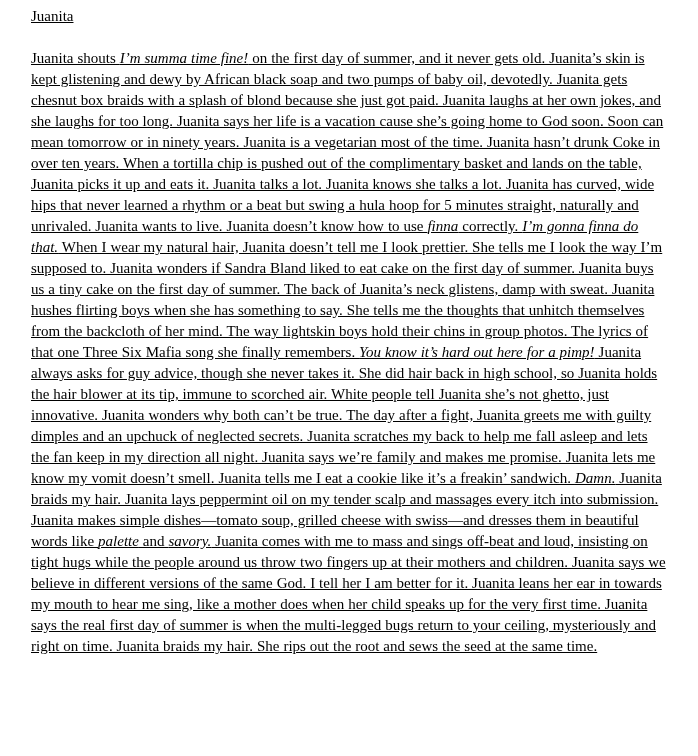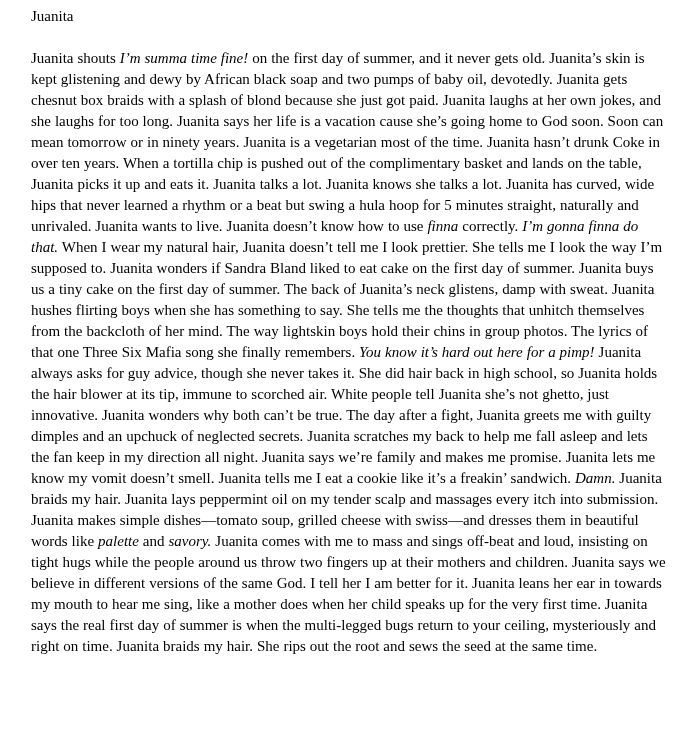--- a/index.html
+++ b/index.html
@@ -33,16 +33,16 @@
     text-align: left;
     word-spacing: 0.2px;
   }
   .doc-body i {
     font-style: italic;
   }
 </style>
 </head>
 <body style="background: rgb(255, 255, 255);">
 
-<div class="page" style="background: rgb(255, 255, 255); color: rgb(0, 0, 0);">
+<div class="page" style="background: rgb(255, 255, 255); color: rgb(0, 0, 0); text-decoration: underline;">
   <h1 class="doc-title">Juanita</h1>
   <p class="doc-body"><span>Juanita shouts </span><i>I’m summa time fine!</i><span> on the first day of summer, and it never gets old. Juanita’s skin is kept glistening and dewy by African black soap and two pumps of baby oil, devotedly. Juanita gets chesnut box braids with a splash of blond because she just got paid. Juanita laughs at her own jokes, and she laughs for too long. Juanita says her life is a vacation cause she’s going home to God soon. Soon can mean tomorrow or in ninety years. Juanita is a vegetarian most of the time. Juanita hasn’t drunk Coke in over ten years. When a tortilla chip is pushed out of the complimentary basket and lands on the table, Juanita picks it up and eats it. Juanita talks a lot. Juanita knows she talks a lot. Juanita has curved, wide hips that never learned a rhythm or a beat but swing a hula hoop for 5 minutes straight, naturally and unrivaled. Juanita wants to live. Juanita doesn’t know how to use </span><i>finna</i><span> correctly. </span><i>I’m gonna finna do that.</i><span> When I wear my natural hair, Juanita doesn’t tell me I look prettier. She tells me I look the way I’m supposed to. Juanita wonders if Sandra Bland liked to eat cake on the first day of summer. Juanita buys us a tiny cake on the first day of summer. The back of Juanita’s neck glistens, damp with sweat. Juanita hushes flirting boys when she has something to say. She tells me the thoughts that unhitch themselves from the backcloth of her mind. The way lightskin boys hold their chins in group photos. The lyrics of that one Three Six Mafia song she finally remembers. </span><i>You know it’s hard out here for a pimp!</i><span> Juanita always asks for guy advice, though she never takes it. She did hair back in high school, so Juanita holds the hair blower at its tip, immune to scorched air. White people tell Juanita she’s not ghetto, just innovative. Juanita wonders why both can’t be true. The day after a fight, Juanita greets me with guilty dimples and an upchuck of neglected secrets. Juanita scratches my back to help me fall asleep and lets the fan keep in my direction all night. Juanita says we’re family and makes me promise. Juanita lets me know my vomit doesn’t smell. Juanita tells me I eat a cookie like it’s a freakin’ sandwich. </span><i>Damn.</i><span> Juanita braids my hair. Juanita lays peppermint oil on my tender scalp and massages every itch into submission. Juanita makes simple dishes—tomato soup, grilled cheese with swiss—and dresses them in beautiful words like </span><i>palette</i><span> and </span><i>savory.</i><span> Juanita comes with me to mass and sings off-beat and loud, insisting on tight hugs while the people around us throw two fingers up at their mothers and children. Juanita says we believe in different versions of the same God. I tell her I am better for it. Juanita leans her ear in towards my mouth to hear me sing, like a mother does when her child speaks up for the very first time. Juanita says the real first day of summer is when the multi-legged bugs return to your ceiling, mysteriously and right on time. Juanita braids my hair. She rips out the root and sews the seed at the same time.</span></p>
 </div>
 
 </body></html>

